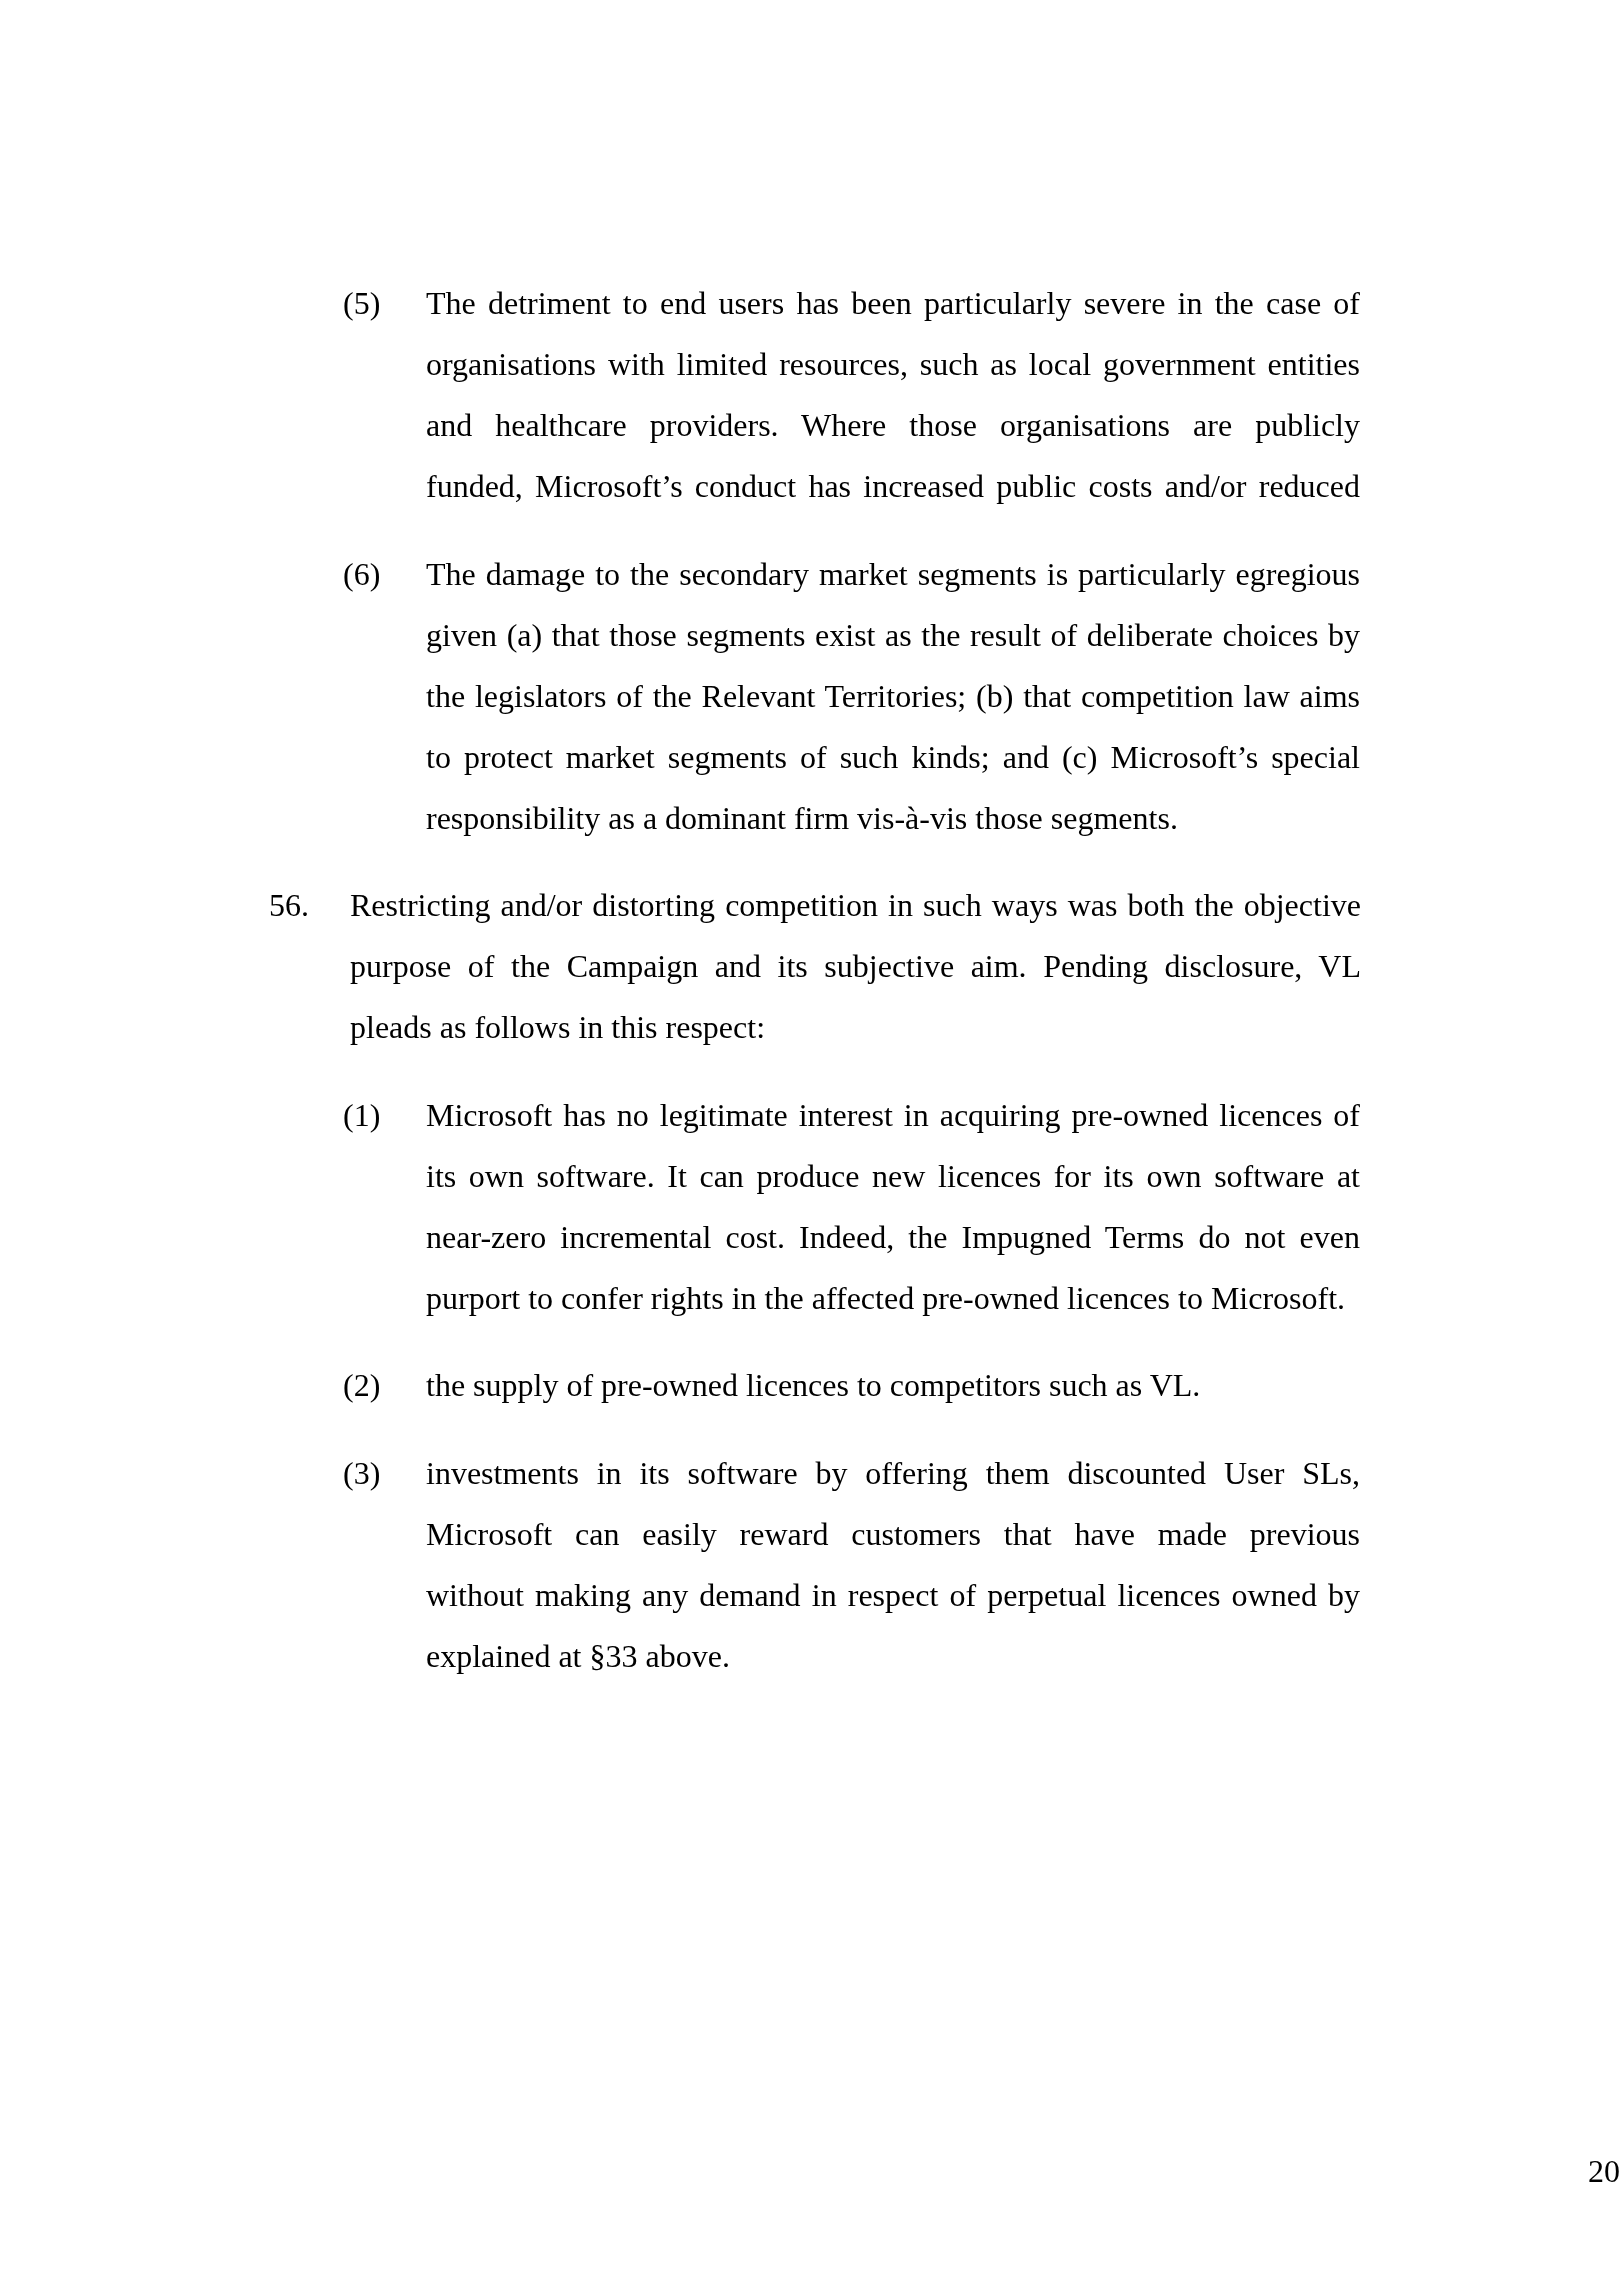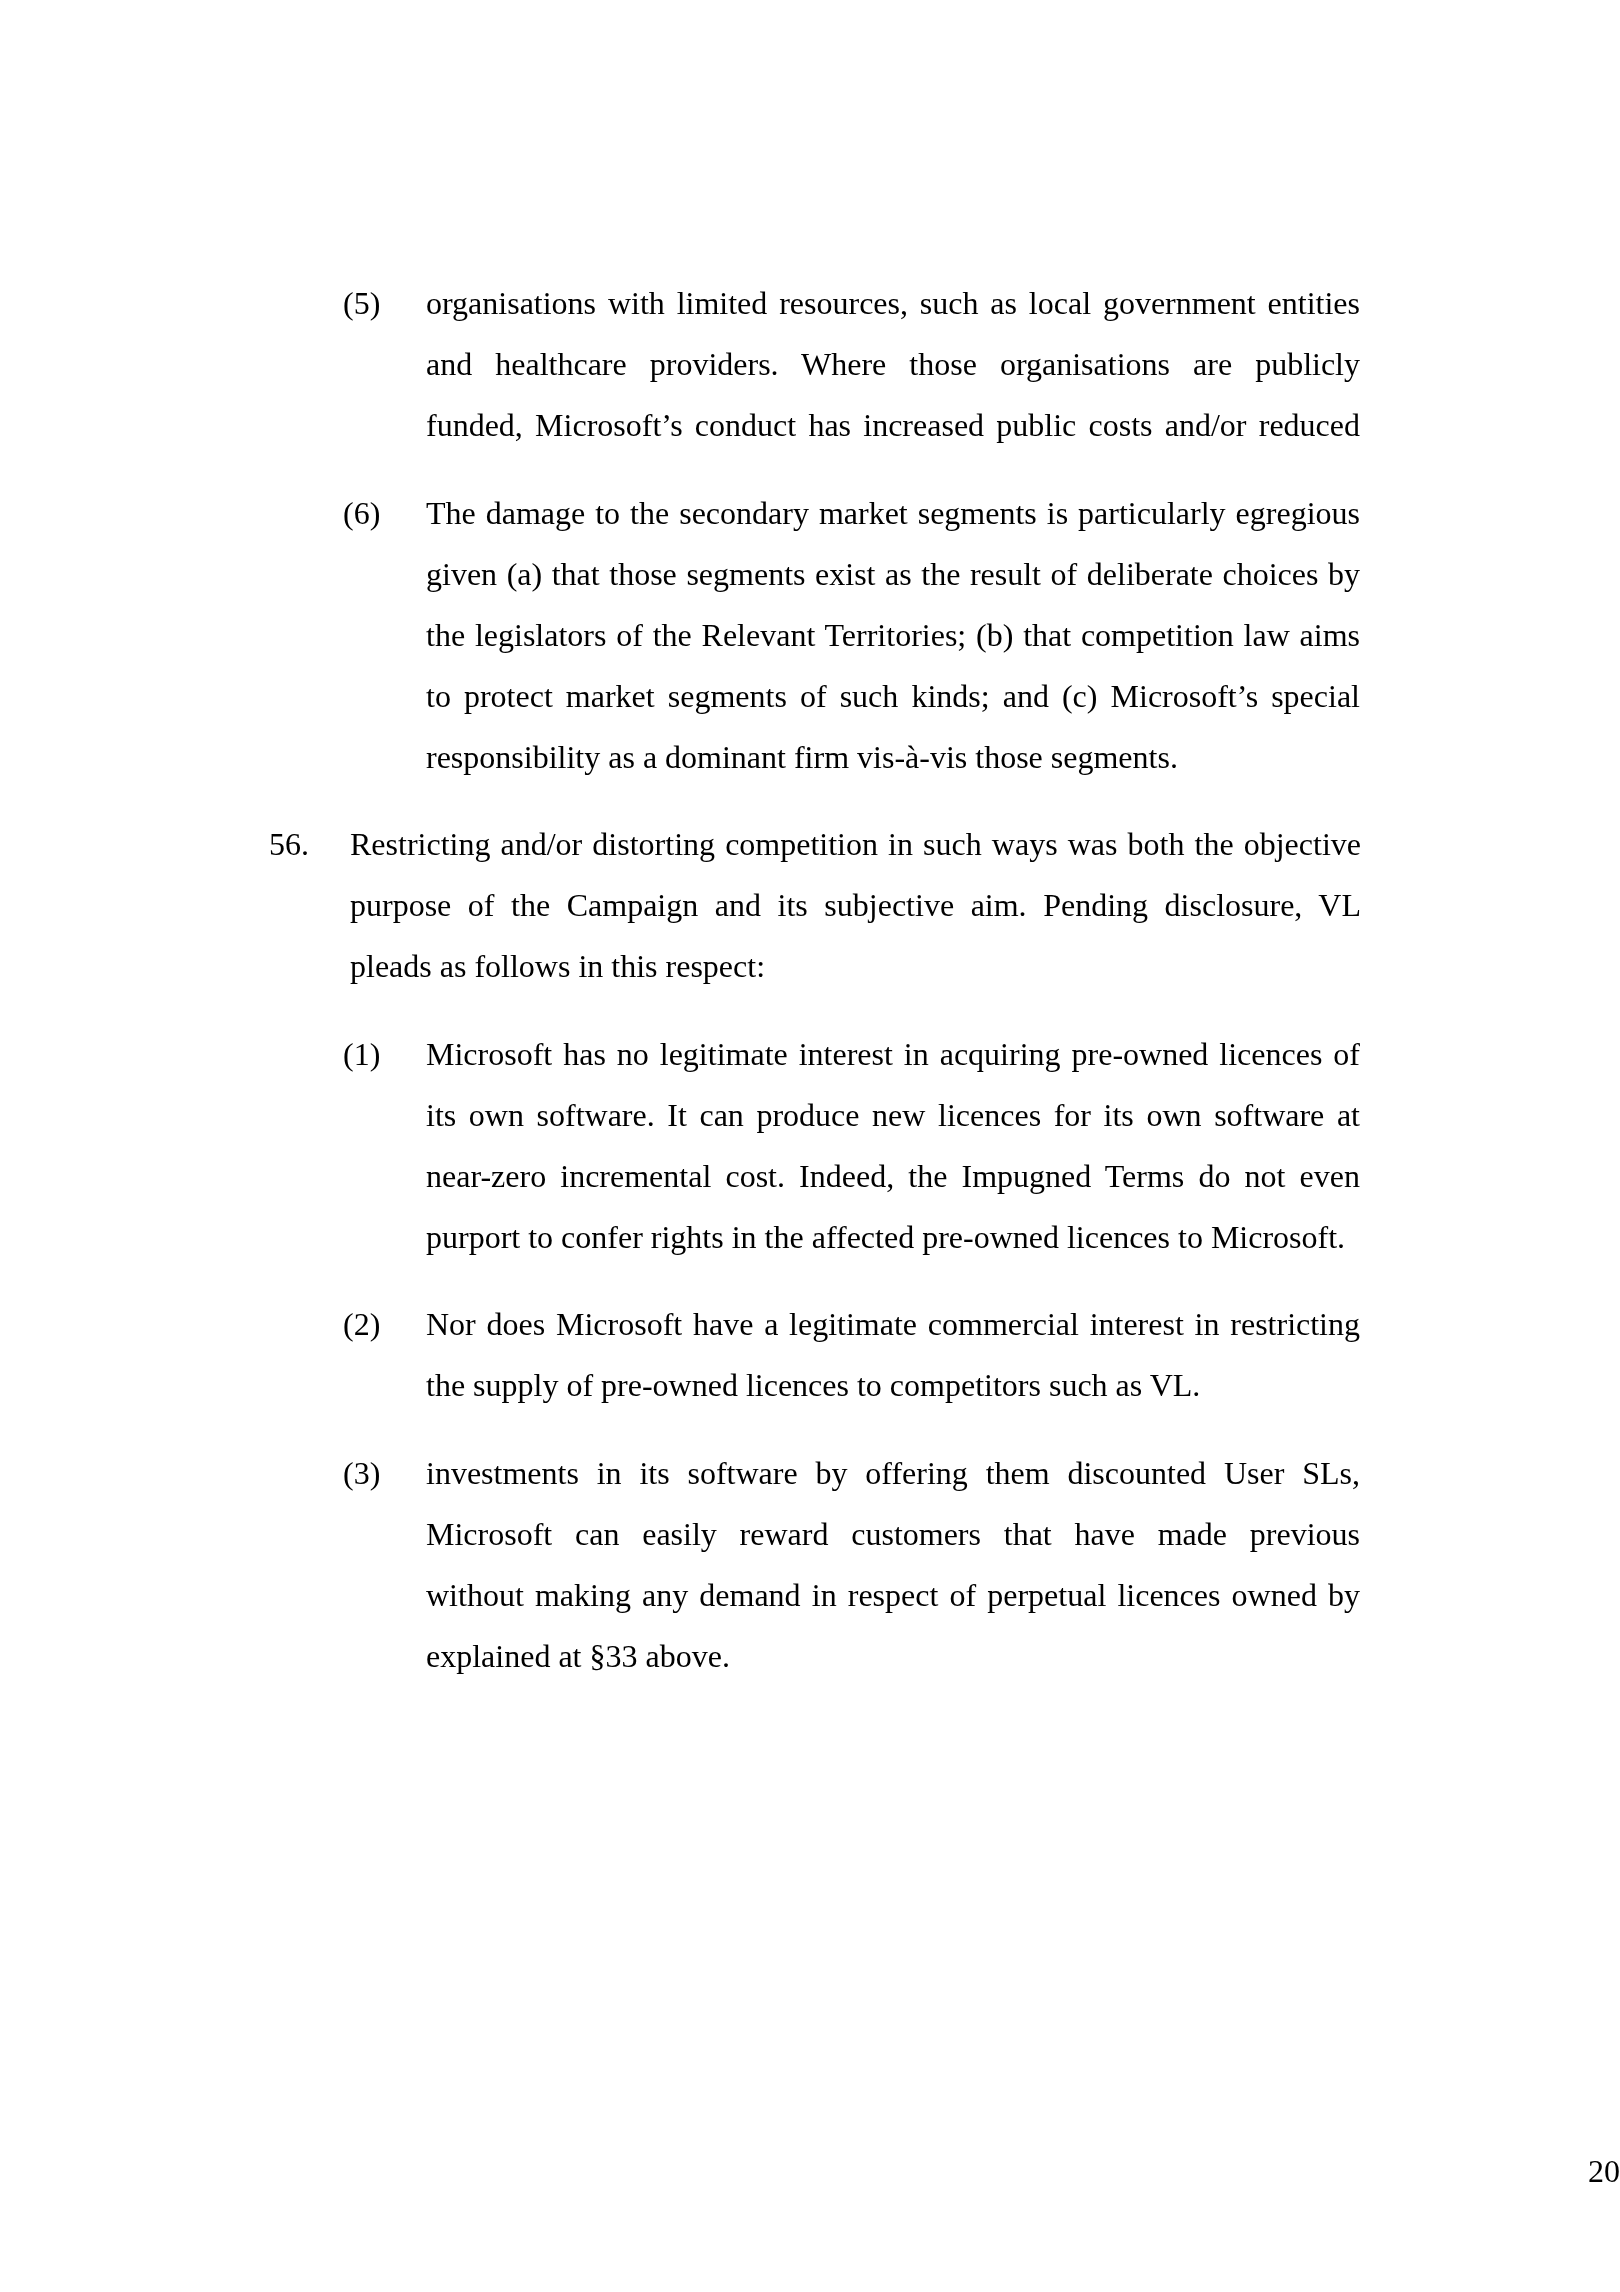--- a/index.html
+++ b/index.html
@@ -60,20 +60,21 @@
     line-height: 61px;
   }
 </style>
 </head>
 <body>
 
 <div class="page">
   <div class="paragraphs">
       <div class="para level2">
         <span class="pnum">(5)</span>
+        <div class="line just">The detriment to end users has been particularly severe in the case of</div>
         <div class="line just">organisations with limited resources, such as local government entities</div>
         <div class="line just">and healthcare providers. Where those organisations are publicly</div>
         <div class="line just">funded, Microsoft’s conduct has increased public costs and/or reduced</div>
       </div>
       <div class="para level2">
         <span class="pnum">(6)</span>
         <div class="line just">The damage to the secondary market segments is particularly egregious</div>
         <div class="line just">given (a) that those segments exist as the result of deliberate choices by</div>
         <div class="line just">the legislators of the Relevant Territories; (b) that competition law aims</div>
         <div class="line just">to protect market segments of such kinds; and (c) Microsoft’s special</div>
@@ -87,21 +88,20 @@
       </div>
       <div class="para level2">
         <span class="pnum">(1)</span>
         <div class="line just">Microsoft has no legitimate interest in acquiring pre-owned licences of</div>
         <div class="line just">its own software. It can produce new licences for its own software at</div>
         <div class="line just">near-zero incremental cost. Indeed, the Impugned Terms do not even</div>
         <div class="line">purport to confer rights in the affected pre-owned licences to Microsoft.</div>
       </div>
       <div class="para level2">
         <span class="pnum">(2)</span>
-        <div class="line just">Nor does Microsoft have a legitimate commercial interest in restricting</div>
         <div class="line">the supply of pre-owned licences to competitors such as VL.</div>
       </div>
       <div class="para level2">
         <span class="pnum">(3)</span>
         <div class="line just">investments in its software by offering them discounted User SLs,</div>
         <div class="line just">Microsoft can easily reward customers that have made previous</div>
         <div class="line just">without making any demand in respect of perpetual licences owned by</div>
         <div class="line">explained at §33 above.</div>
       </div>
     </div>

